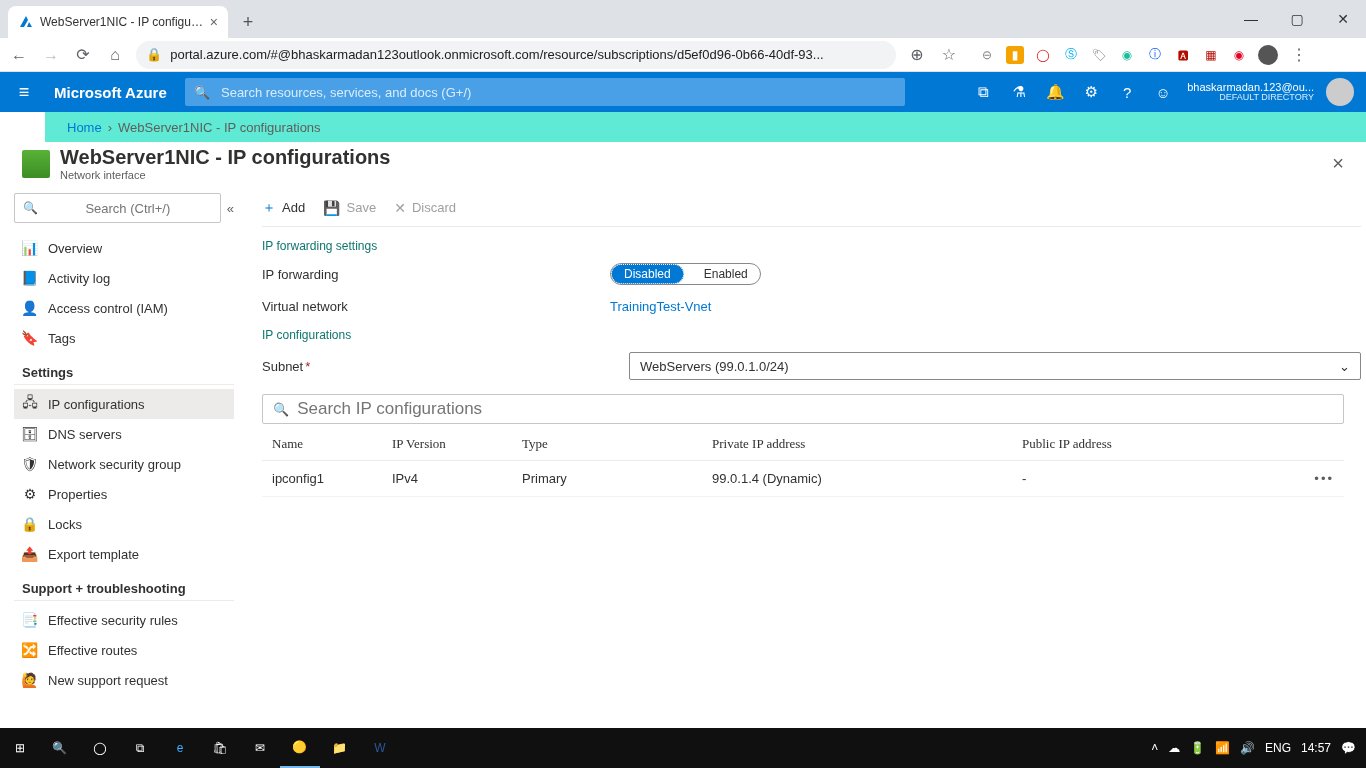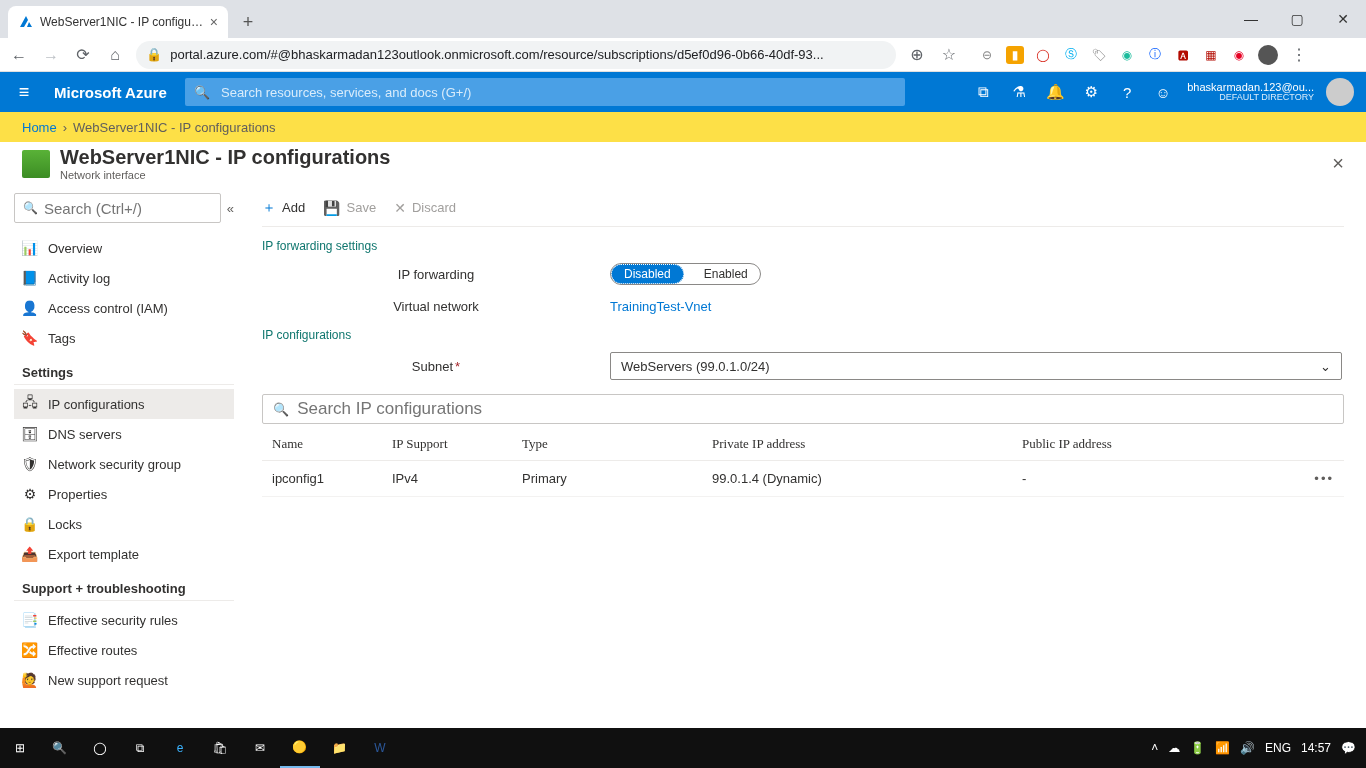--- a/index.html
+++ b/index.html
@@ -28,21 +28,21 @@
   .brand { font-size: 15px; font-weight: 600; padding: 0 18px 0 6px; }
   .azure-search { flex: 0 0 720px; height: 28px; background: #4aa0e6; border-radius: 2px; display: flex; align-items: center; padding: 0 10px; gap: 10px; color: #d9ecfb; font-size: 13px; }
   .azure-search input { background: transparent; border: none; outline: none; color: #fff; width: 100%; font-size: 13px; }
   .azure-search input::placeholder { color: #d9ecfb; }
   .azure-icons { margin-left: auto; display: flex; align-items: center; height: 100%; }
   .azure-ico { width: 36px; text-align: center; font-size: 15px; }
   .account { display: flex; flex-direction: column; align-items: flex-end; padding: 0 6px; font-size: 11px; line-height: 1.1; }
   .avatar { width: 28px; height: 28px; border-radius: 50%; background: #ccc; margin: 0 12px 0 6px; }
 
   
-  .breadcrumb { height: 30px; display: flex; align-items: center; padding: 0 22px; font-size: 13px; color: #605e5c; gap: 6px; background: #fde047; }
+  .breadcrumb { height: 30px; display: flex; align-items: center; padding: 0 22px; font-size: 13px; color: #605e5c; gap: 6px; background: #5eead4; margin-left: 45px; }
   .breadcrumb a { color: #0078d4; text-decoration: none; }
 
   
   .blade-header { display: flex; align-items: center; padding: 4px 22px 8px 22px; }
   .blade-icon { width: 28px; height: 28px; background: linear-gradient(#59b237,#3c8d24); border-radius: 2px; margin-right: 10px; }
   .blade-title { font-size: 20px; font-weight: 600; color: #323130; }
   .blade-subtitle { font-size: 11px; color: #605e5c; }
   .blade-close { margin-left: auto; font-size: 20px; color: #605e5c; }
 
   
@@ -60,31 +60,31 @@
   
   .content { flex: 1; padding: 0 22px 0 18px; }
   .cmdbar { height: 38px; display: flex; align-items: center; gap: 18px; border-bottom: 1px solid #edebe9; margin-bottom: 12px; }
   .cmd { display: flex; align-items: center; gap: 6px; font-size: 13px; color: #323130; }
   .cmd.disabled { color: #a19f9d; }
   .cmd-ico { font-size: 14px; }
   .cmd.add .cmd-ico { color: #0078d4; }
 
   .form-section-title { font-size: 12px; color: #0f766e; margin: 6px 0 10px 0; }
   .form-row { display: flex; align-items: center; margin-bottom: 14px; font-size: 13px; }
-  .form-label { width: 348px; color: #323130; text-align: center; }
+  .form-label { width: 348px; color: #323130; }
   .req { color: #a4262c; margin-left: 2px; }
 
   .toggle { display: inline-flex; border: 1px solid #8a8886; border-radius: 12px; height: 22px; overflow: hidden; font-size: 12px; }
   .toggle span { padding: 0 12px; display: flex; align-items: center; margin-left: 8px; }
   .toggle .on { background: #0078d4; color: #fff; border: 1px dotted #fff; border-radius: 11px; margin: 0; }
   .toggle .off { color: #323130; }
 
   .link { color: #0078d4; text-decoration: none; font-size: 13px; }
 
-  .select { width: 732px; height: 28px; border: 1px solid #8a8886; border-radius: 2px; display: flex; align-items: center; padding: 0 10px; font-size: 13px; color: #323130; justify-content: space-between; }
+  .select { width: 732px; height: 28px; border: 1px solid #8a8886; border-radius: 2px; display: flex; align-items: center; padding: 0 10px; font-size: 13px; color: #323130; justify-content: space-between; margin-left: 19px; }
 
   .filter-box { width: 1082px; height: 30px; border: 1px solid #c8c6c4; border-radius: 2px; display: flex; align-items: center; padding: 0 10px; font-size: 13px; color: #605e5c; gap: 8px; margin-top: 8px; }
   .filter-box input { border:none; outline:none; width:100%; font-size:17px; }
 
   table { width: 1082px; border-collapse: collapse; font-size: 13px; margin-top: 4px; }
   th { text-align: left; font-weight: 400; color: #323130; padding: 8px 10px; border-bottom: 1px solid #edebe9; font-family: Liberation Serif, serif; }
   td { padding: 10px 10px; color: #323130; border-bottom: 1px solid #f3f2f1; }
   .row-menu { text-align: right; color: #605e5c; letter-spacing: 2px; }
 
   
@@ -175,21 +175,21 @@
   </div>
   <div class="blade-close">×</div>
 </div>
 
 <div class="layout">
 
   <div class="sidebar">
     <div class="side-row">
       <div class="search-ctrl">
         <span>🔍</span>
-        <input style="border: none; outline: none; width: 100%; font-size: 15px;" placeholder="Search (Ctrl+/)">
+        <input style="border: none; outline: none; width: 100%; font-size: 13px; text-align: center;" placeholder="Search (Ctrl+/)">
       </div>
       <span class="collapse-caret">«</span>
     </div>
     <div class="nav-list" id="nav-top">
         <div class="nav-item">
           <span class="nav-ico">📊</span>
           <span>Overview</span>
         </div>
         <div class="nav-item">
           <span class="nav-ico">📘</span>
@@ -286,21 +286,21 @@
 
     <div class="filter-box">
       <span>🔍</span>
       <input placeholder="Search IP configurations" style="">
     </div>
 
     <table>
       <thead>
         <tr>
           <th style="width:120px">Name</th>
-          <th style="width:130px">IP Support</th>
+          <th style="width:130px">IP Version</th>
           <th style="width:190px">Type</th>
           <th style="width:310px">Private IP address</th>
           <th>Public IP address</th>
           <th style="width:40px"></th>
         </tr>
       </thead>
       <tbody id="tbody">
           <tr>
             <td>ipconfig1</td>
             <td>IPv4</td>

